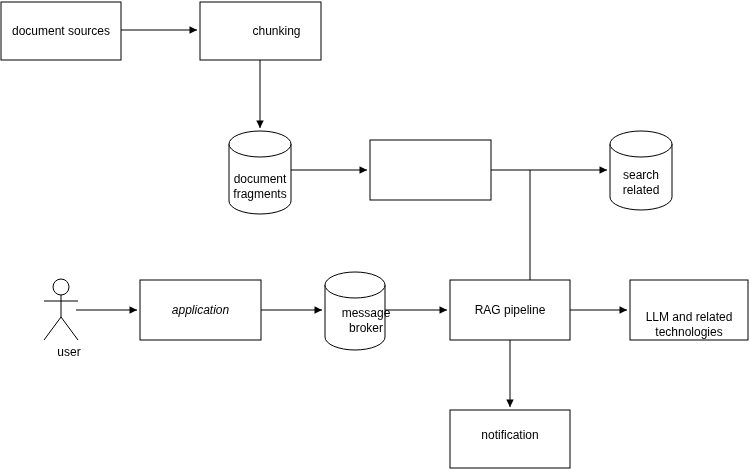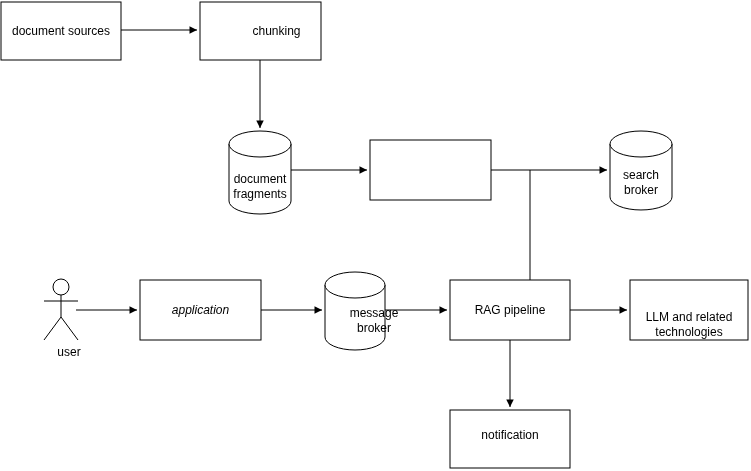--- a/index.html
+++ b/index.html
@@ -75,21 +75,21 @@
       <line x1="61" y1="295" x2="61" y2="317"></line>
       <line x1="44" y1="301" x2="78" y2="301"></line>
       <line x1="61" y1="317" x2="44" y2="340"></line>
       <line x1="61" y1="317" x2="78" y2="340"></line>
     </g>
   </svg>
 
   <div class="label" style="left:1px;   top:2px;   width:120px; height:58px;">document sources</div>
   <div class="label" style="left:200px; top:2px;   width:121px; height:58px;margin-left:16px;">chunking</div>
   <div class="label" style="left:229px; top:142px; width:62px;  height:44px;margin-top:23px;">document fragments</div>
-  <div class="label" style="left:610px; top:161px; width:62px;  height:44px;">search broker</div>
+  <div class="label" style="left:610px; top:161px; width:62px;  height:44px;">search related</div>
   <div class="label" style="left:44px;  top:344px; width:50px;  height:16px;">user</div>
   <div class="label" style="left:140px; top:280px; width:121px; height:60px;font-style:italic;">application</div>
-  <div class="label" style="left:344px; top:299px; width:60px;  height:44px;">message broker</div>
+  <div class="label" style="left:336px; top:299px; width:60px;  height:44px;">message broker</div>
   <div class="label" style="left:450px; top:280px; width:120px; height:60px;">RAG pipeline</div>
   <div class="label" style="left:634px; top:280px; width:110px; height:60px;margin-top:15px;">LLM and related technologies</div>
   <div class="label" style="left:450px; top:406px; width:120px; height:58px;">notification</div>
 
 </div>
 
 </body></html>

